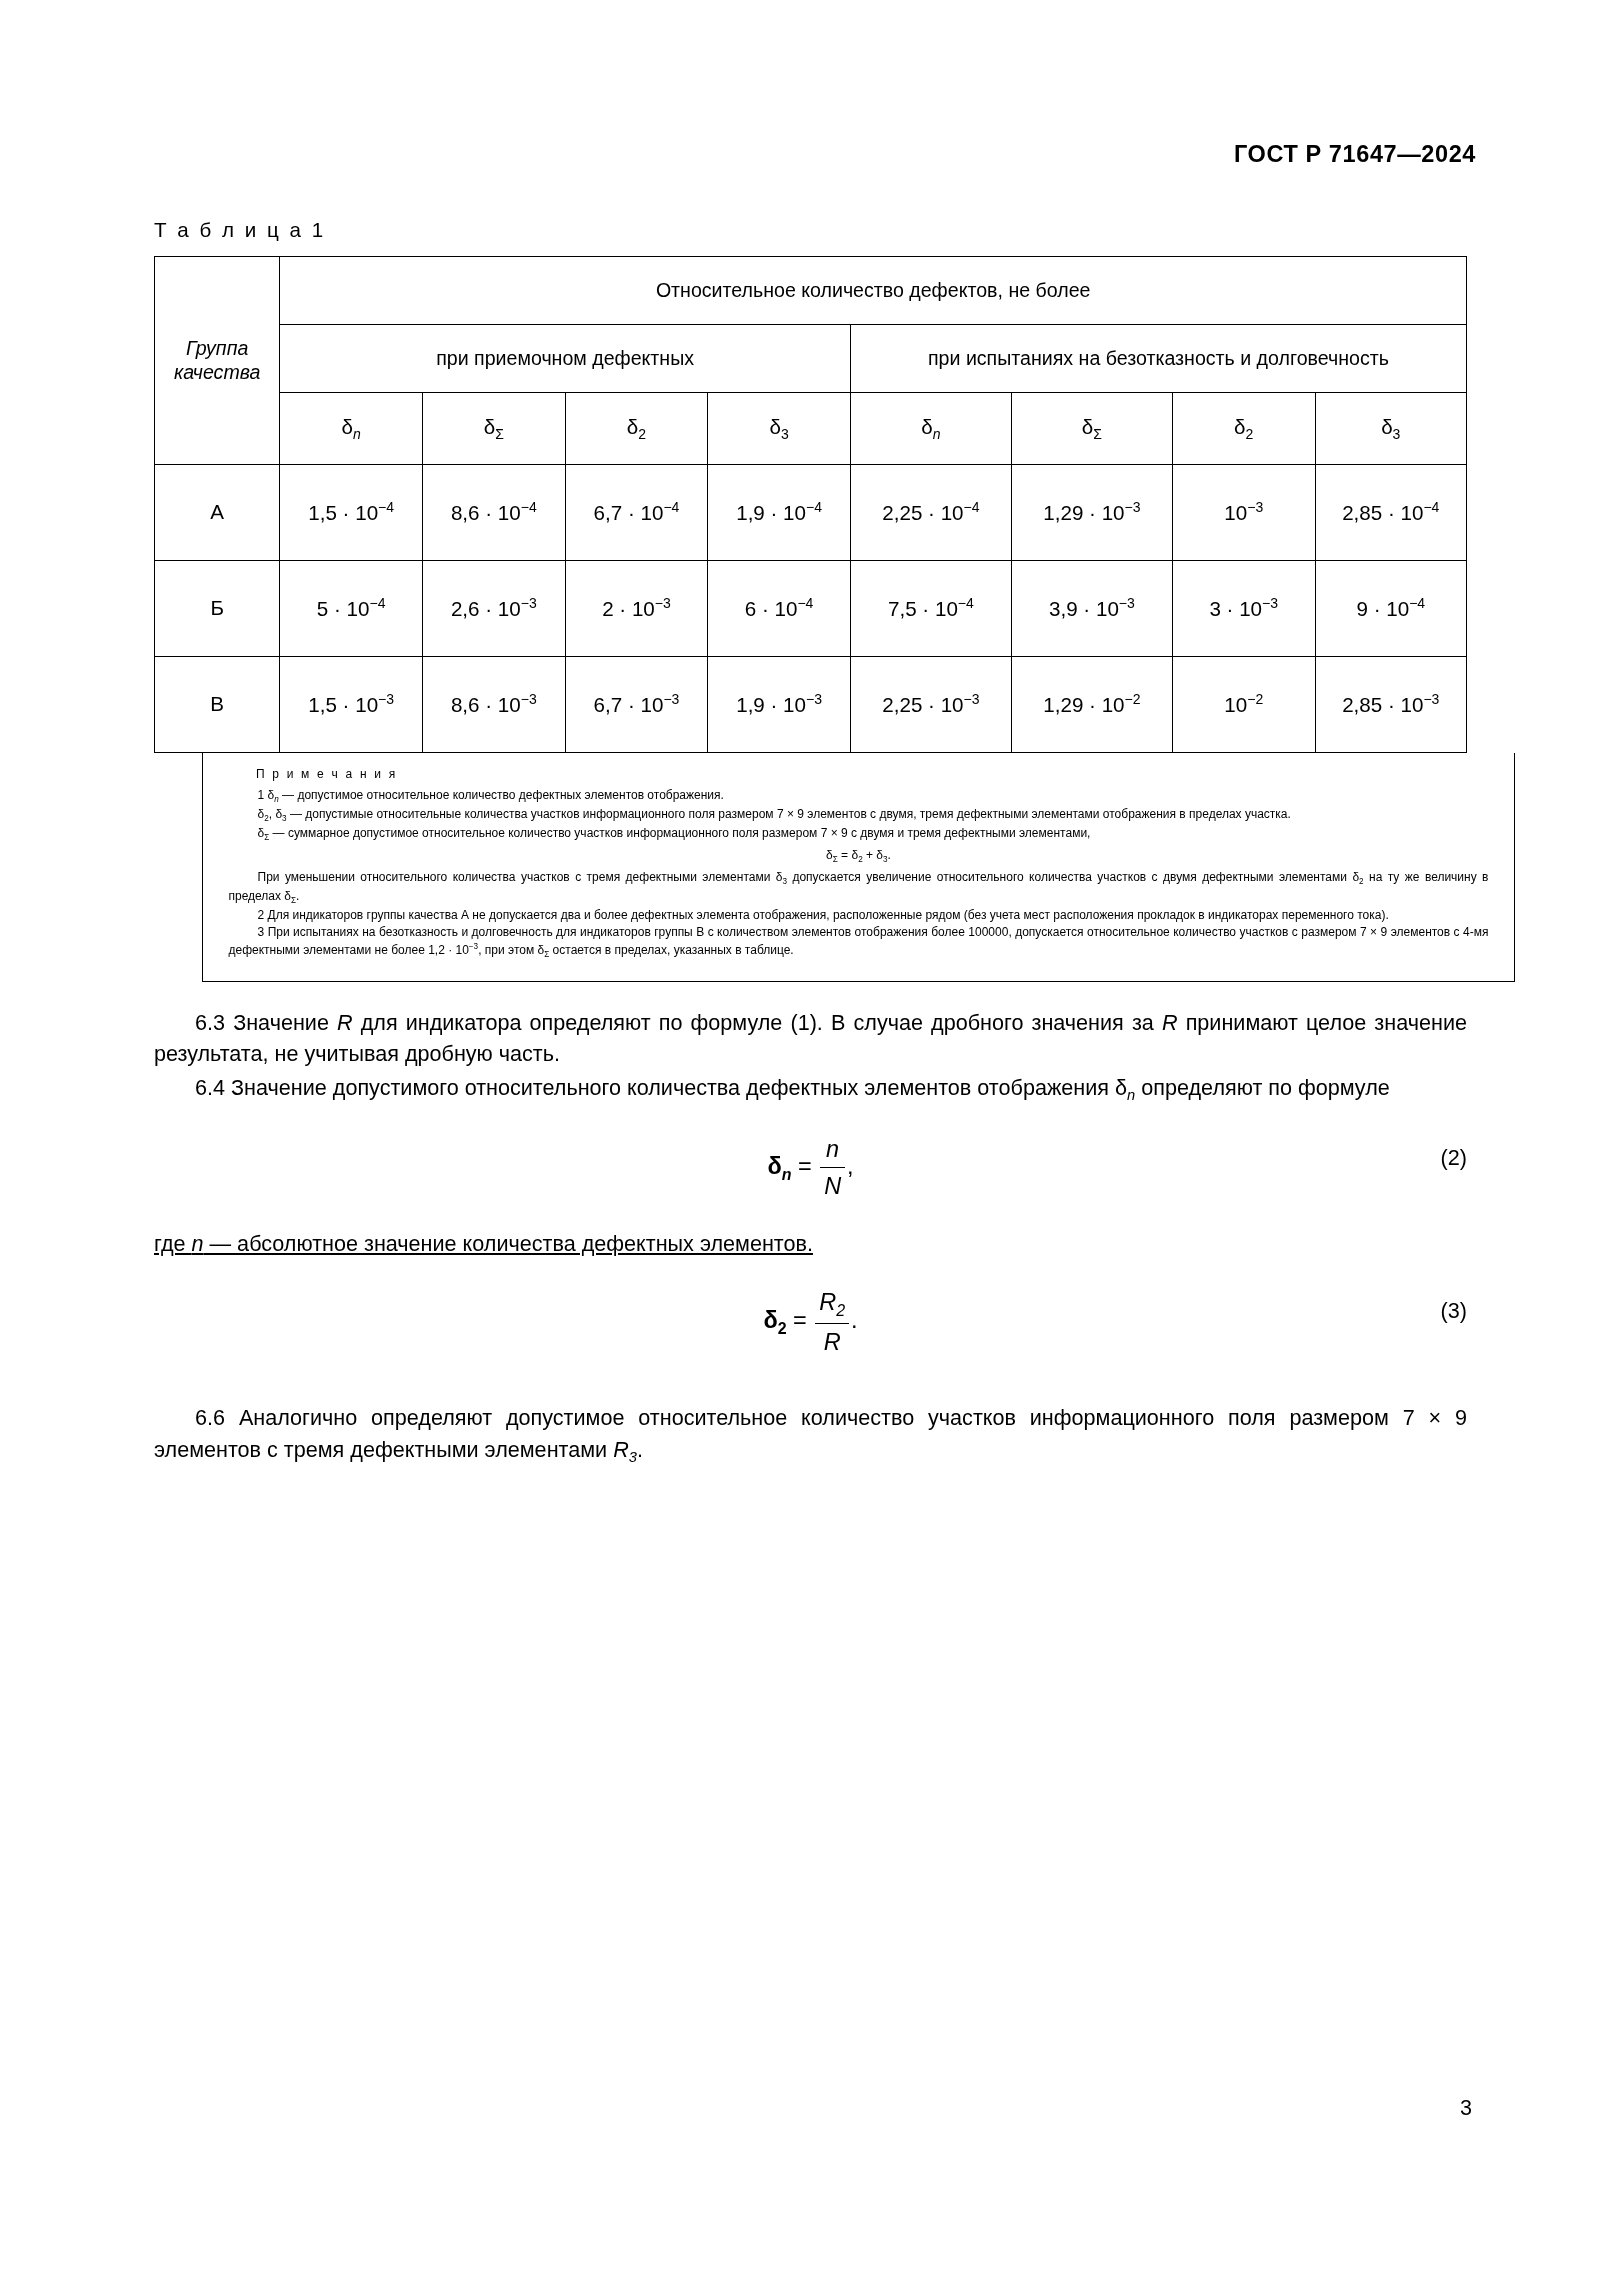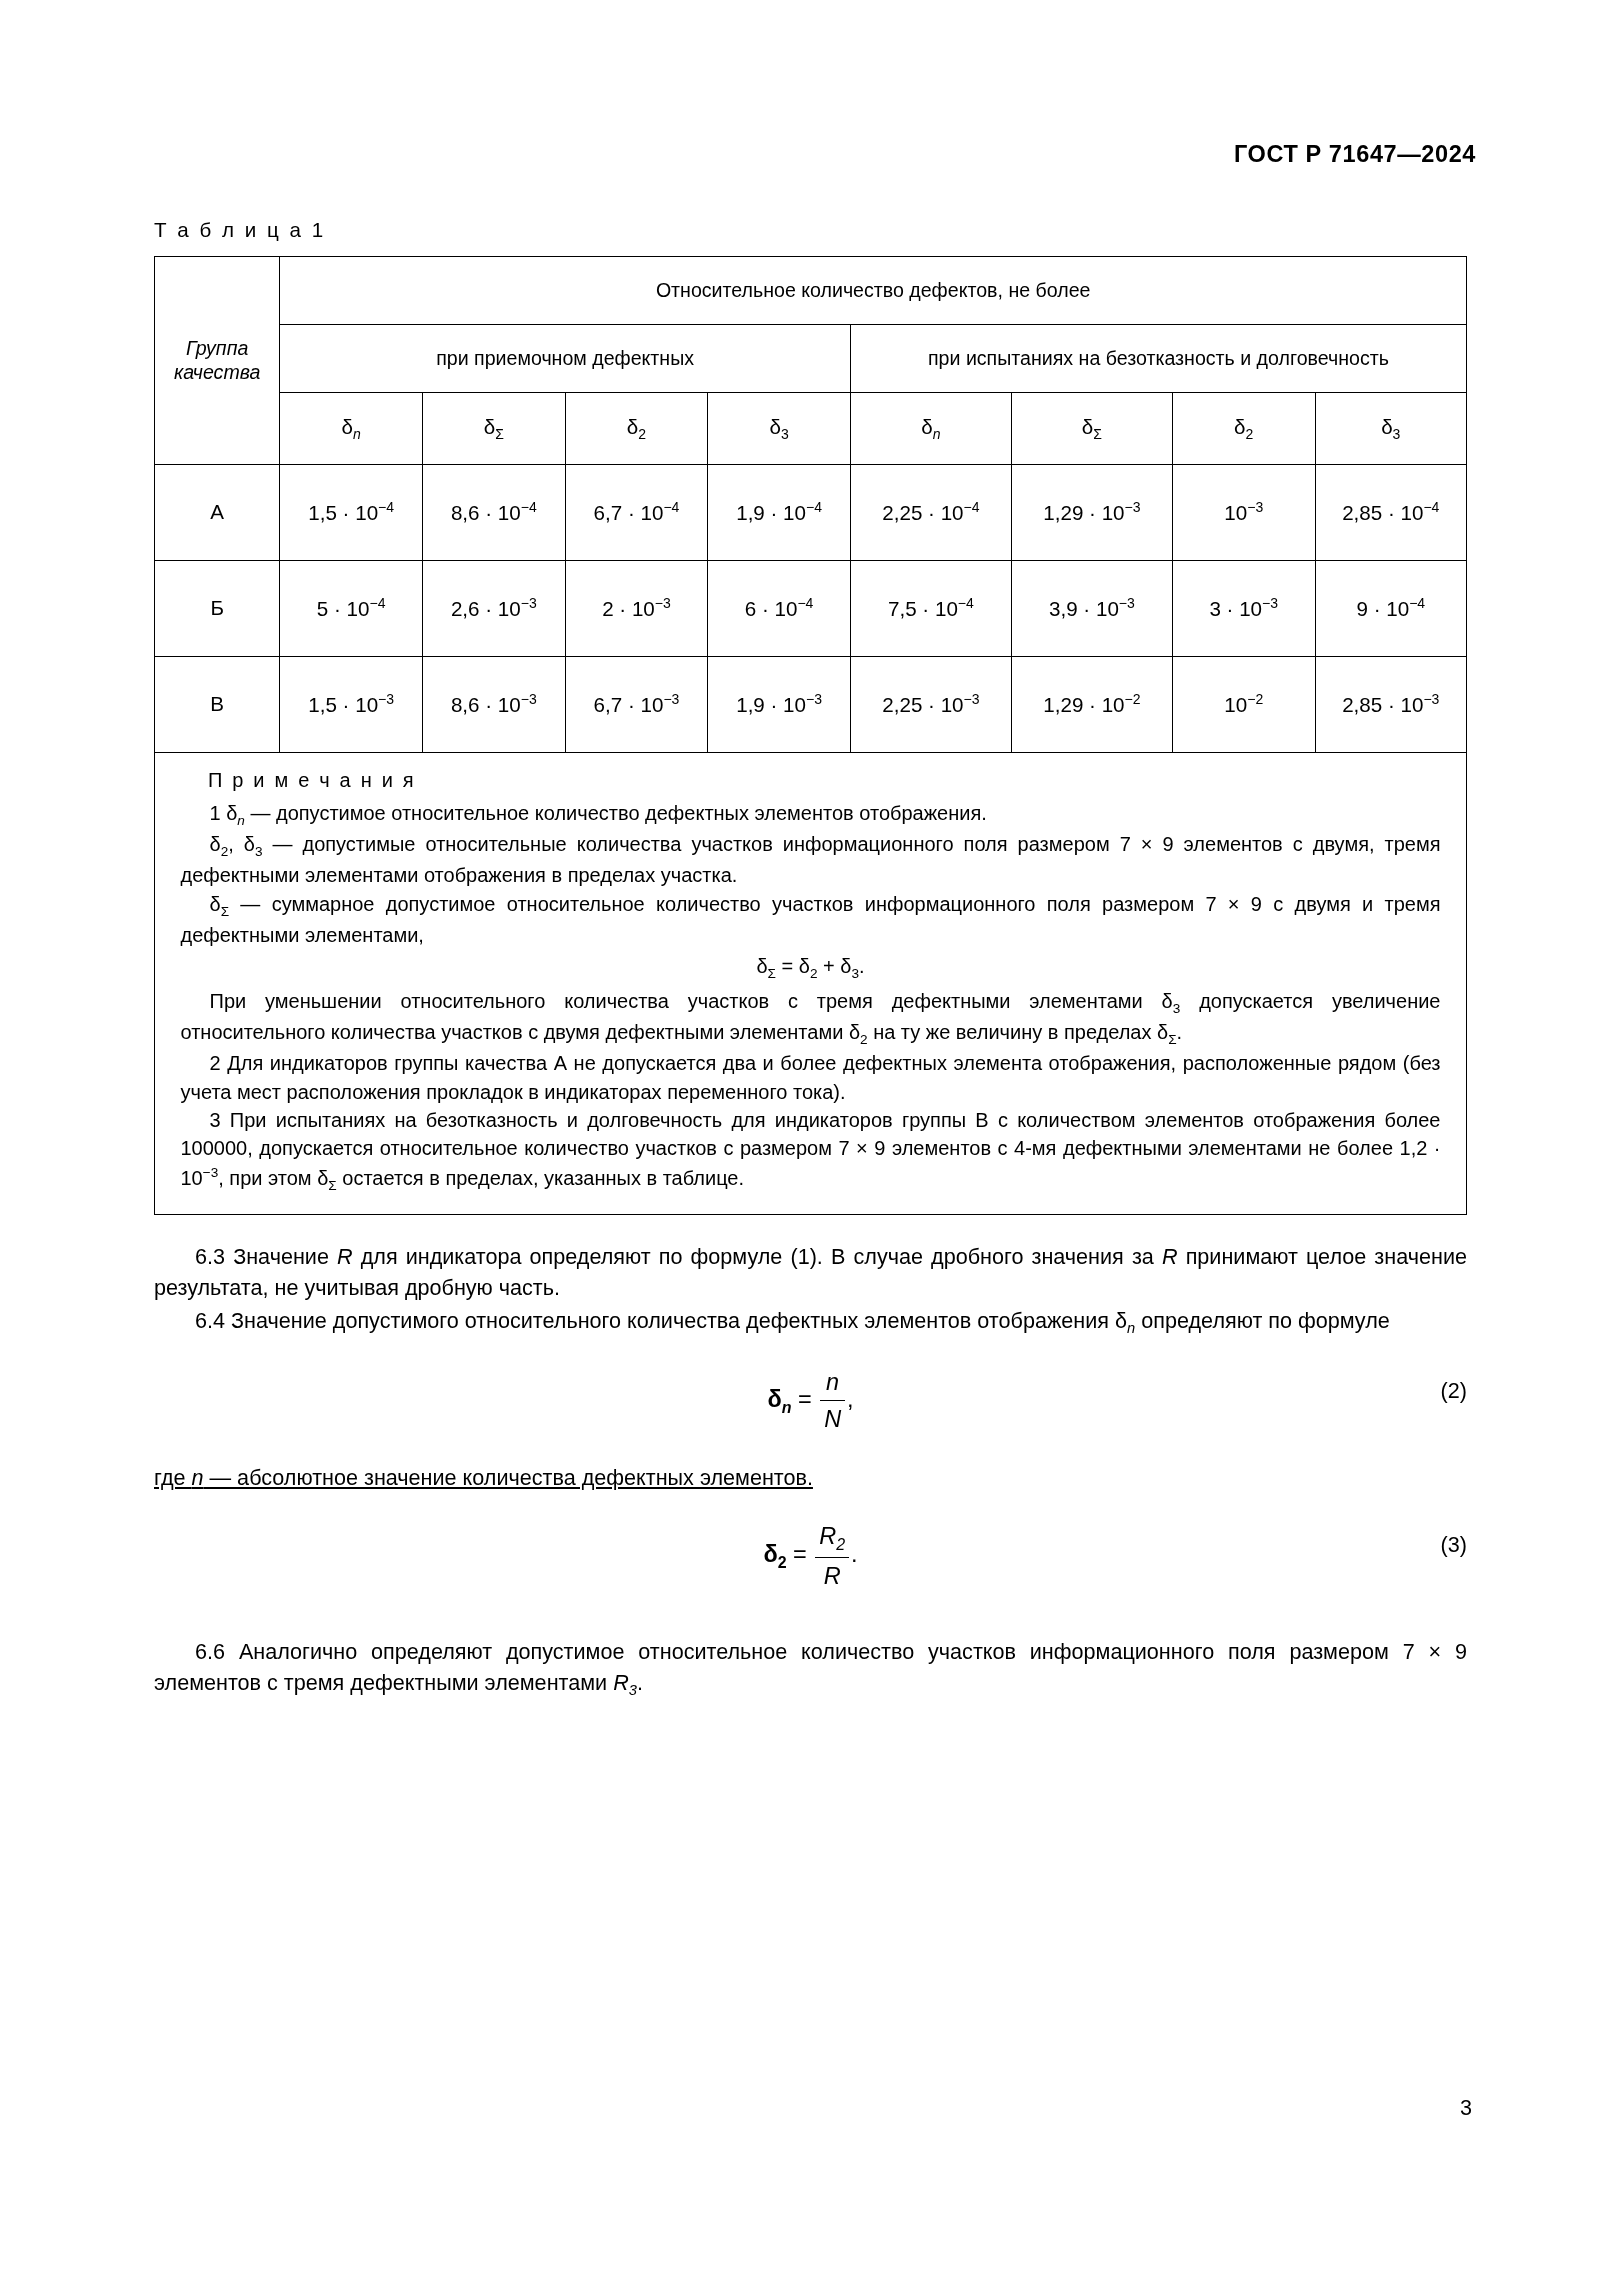--- a/index.html
+++ b/index.html
@@ -65,22 +65,23 @@
   table.t1 .datarow td { height: 51px; font-size: 20.6px; }
   sub, sup { font-size: 0.68em; }
   sup { vertical-align: super; }
   sub { vertical-align: sub; }
   .notes {
     border: 1.5px solid #000;
     border-top: none;
     width: 1313px;
     box-sizing: border-box;
     padding: 13.7px 25.5px 19.6px 25.5px;
-    font-size: 20px;
+    font-size: 12px;
     line-height: 1.42;
+    margin-left: 48px;
   }
   .notes .nt-title {
     letter-spacing: 2.2px;
     margin-bottom: 3.9px;
     padding-left: 27.4px;
   }
   .notes p {
     margin: 0;
     text-align: justify;
   }

